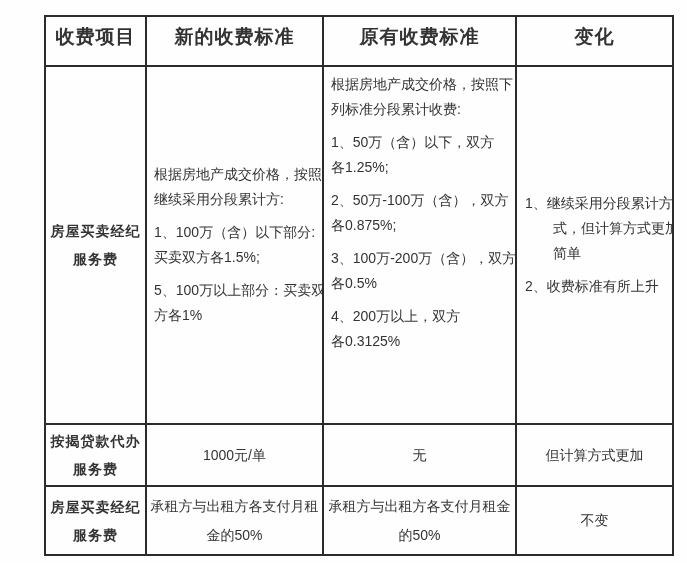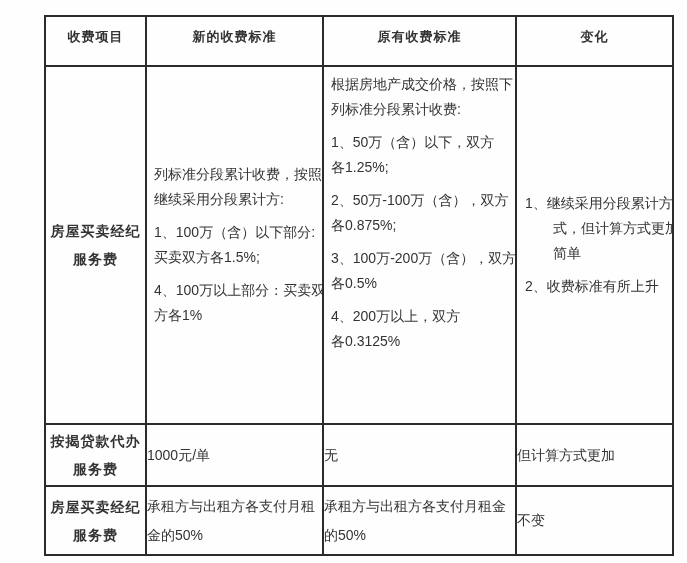--- a/index.html
+++ b/index.html
@@ -25,21 +25,21 @@
     color: #333333;
   }
   .fee-table th, .fee-table td {
     border: 2px solid #2b2b2b;
     vertical-align: middle;
     overflow: hidden;
     padding: 0;
   }
   .fee-table th {
     height: 40px;
-    font-size: 13px;
+    font-size: 19px;
     font-weight: bold;
     text-align: center;
     padding-bottom: 8px;
     letter-spacing: 1px;
   }
   tr.row-1 { height: 358px; }
   tr.row-2 { height: 62px; }
   tr.row-3 { height: 69px; }
 
   .line {
@@ -62,21 +62,21 @@
     padding-left: 7px;
     padding-right: 2px;
   }
   td.left-top {
     vertical-align: top;
     text-align: left;
     padding-top: 5px;
     padding-left: 7px;
     padding-right: 2px;
   }
-  td.center-mid { }
+  td.center-mid { text-align: center; }
   td.center-mid .line { line-height: 29px; }
 
   td.hang { padding-left: 8px; }
   td.hang .para .line + .line { padding-left: 28px; }
 </style>
 </head>
 <body>
 
 <div class="page">
   <table class="fee-table">
@@ -97,29 +97,29 @@
     <tbody>
       <tr class="row-1">
         <td class="cell-item">
             <div class="para">
               <div class="line">房屋买卖经纪</div>
               <div class="line">服务费</div>
             </div>
           </td>
         <td class="left-mid">
             <div class="para">
-              <div class="line">列标准分段累计收费，按照</div>
+              <div class="line">根据房地产成交价格，按照</div>
               <div class="line">继续采用分段累计方:</div>
             </div>
             <div class="para">
               <div class="line">1、100万（含）以下部分:</div>
               <div class="line">买卖双方各1.5%;</div>
             </div>
             <div class="para">
-              <div class="line">4、100万以上部分：买卖双</div>
+              <div class="line">5、100万以上部分：买卖双</div>
               <div class="line">方各1%</div>
             </div>
           </td>
         <td class="left-top">
             <div class="para">
               <div class="line">根据房地产成交价格，按照下</div>
               <div class="line">列标准分段累计收费:</div>
             </div>
             <div class="para">
               <div class="line">1、50万（含）以下，双方</div>

